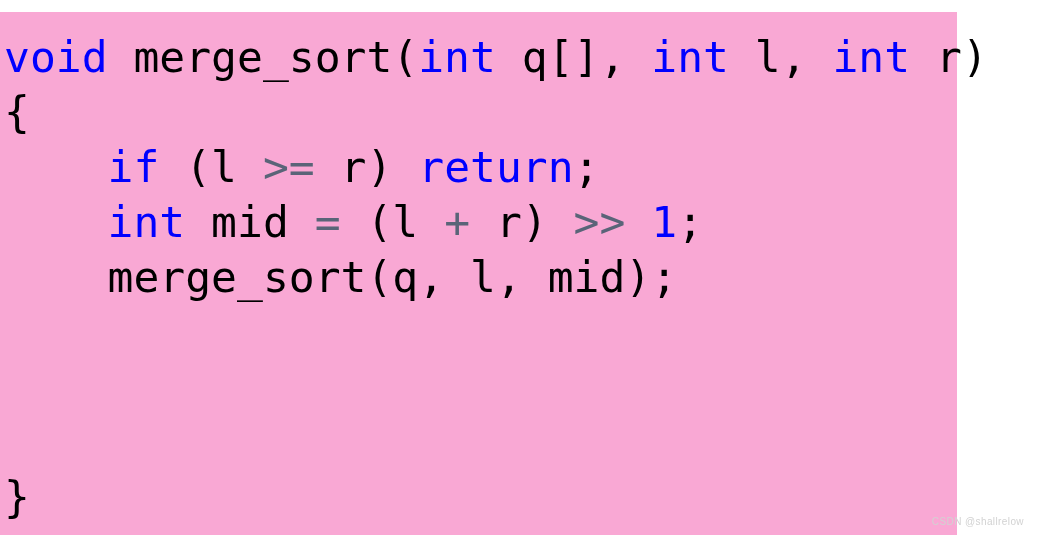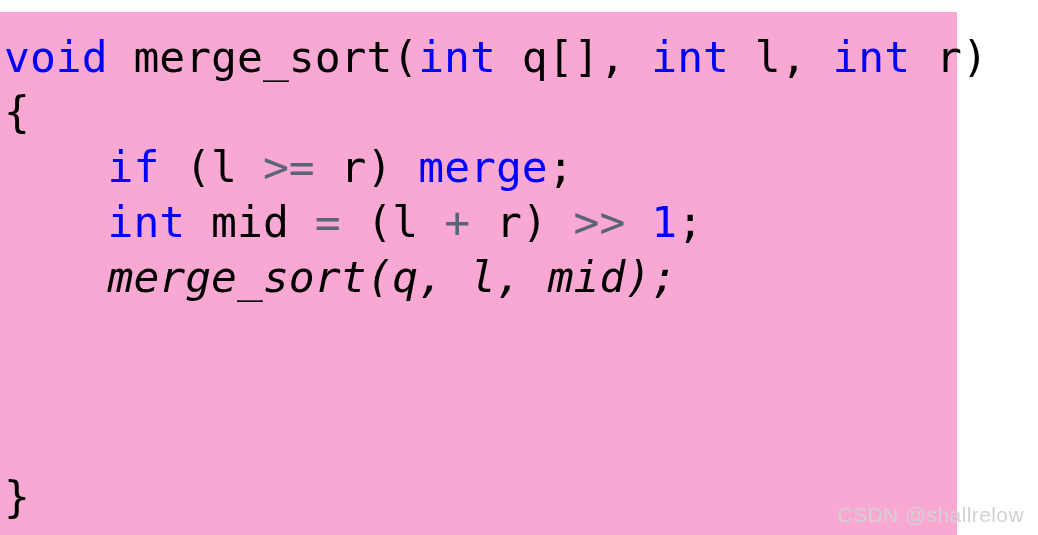--- a/index.html
+++ b/index.html
@@ -38,33 +38,33 @@
   .tok-kw      { color: #0000ff; }
   .tok-num     { color: #0000ff; }
   .tok-op      { color: #5a6478; }
   .tok-plain   { color: #000000; }
 
   #watermark {
     position: absolute;
     right: 14px;
     bottom: 8px;
     font-family: "Liberation Sans", sans-serif;
-    font-size: 21px;
+    font-size: 10px;
     color: #d2d2d2;
     white-space: pre;
     letter-spacing: 0.4px;
   }
 </style>
 </head>
 <body>
 
 <div id="code-block">
     <div class="code-line" style="top: 18px;"><span class="tok tok-kw">void</span><span class="tok tok-plain"> merge_sort(</span><span class="tok tok-kw">int</span><span class="tok tok-plain"> q[], </span><span class="tok tok-kw">int</span><span class="tok tok-plain"> l, </span><span class="tok tok-kw">int</span><span class="tok tok-plain"> r)</span></div>
     <div class="code-line" style="top: 73px;"><span class="tok tok-plain">{</span></div>
-    <div class="code-line" style="top: 128px;"><span class="tok tok-plain">    </span><span class="tok tok-kw">if</span><span class="tok tok-plain"> (l </span><span class="tok tok-op">&gt;=</span><span class="tok tok-plain"> r) </span><span class="tok tok-kw">merge</span><span class="tok tok-plain">;</span></div>
+    <div class="code-line" style="top: 128px;"><span class="tok tok-plain">    </span><span class="tok tok-kw">if</span><span class="tok tok-plain"> (l </span><span class="tok tok-op">&gt;=</span><span class="tok tok-plain"> r) </span><span class="tok tok-kw">return</span><span class="tok tok-plain">;</span></div>
     <div class="code-line" style="top: 183px;"><span class="tok tok-plain">    </span><span class="tok tok-kw">int</span><span class="tok tok-plain"> mid </span><span class="tok tok-op">=</span><span class="tok tok-plain"> (l </span><span class="tok tok-op">+</span><span class="tok tok-plain"> r) </span><span class="tok tok-op">&gt;&gt;</span><span class="tok tok-plain"> </span><span class="tok tok-num">1</span><span class="tok tok-plain">;</span></div>
-    <div class="code-line" style="top: 238px; font-style: italic;"><span class="tok tok-plain">    merge_sort(q, l, mid);</span></div>
+    <div class="code-line" style="top: 238px;"><span class="tok tok-plain">    merge_sort(q, l, mid);</span></div>
     <div class="code-line" style="top: 348px;">&nbsp;</div>
     <div class="code-line" style="top: 403px;">&nbsp;</div>
     <div class="code-line" style="top: 458px;"><span class="tok tok-plain">}</span></div>
   </div>
 
 <div id="watermark">CSDN @shallrelow</div>
 
 </body></html>

